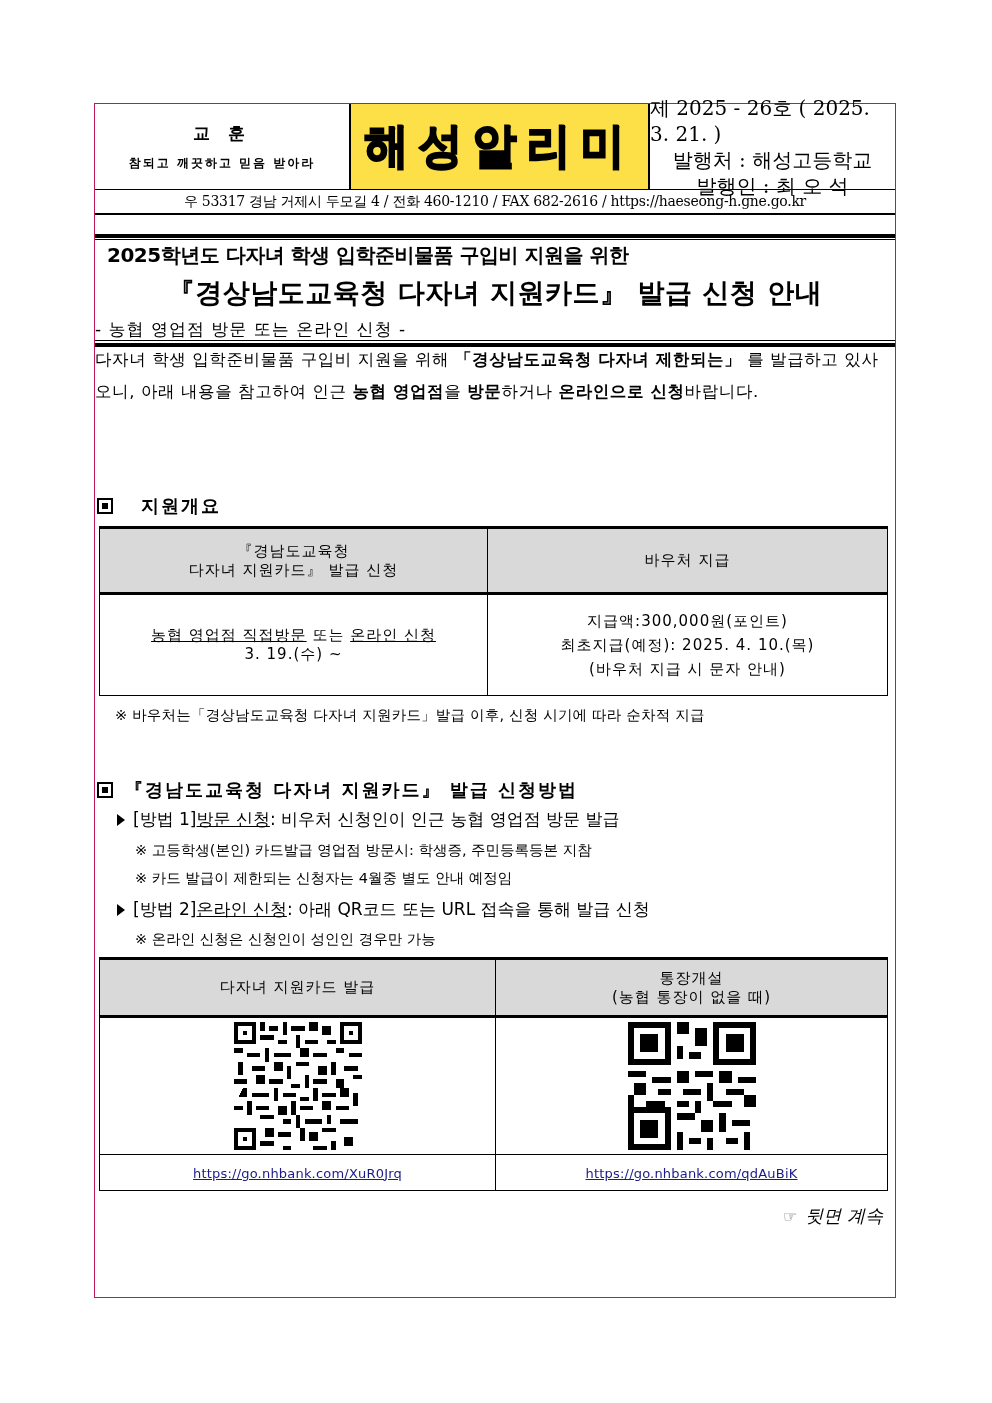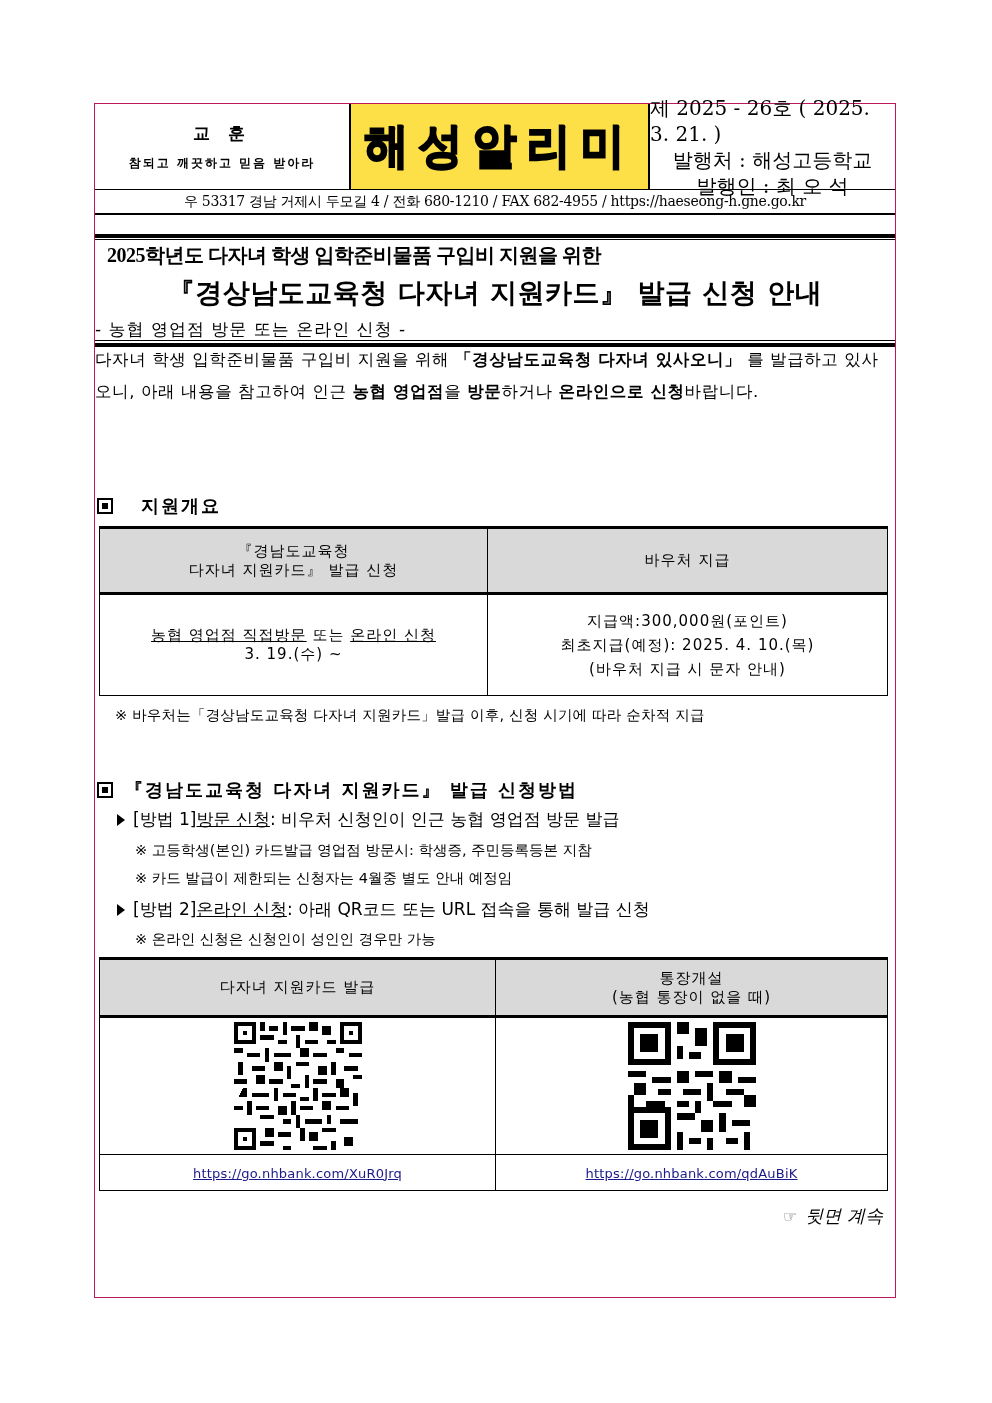--- a/index.html
+++ b/index.html
@@ -12,21 +12,21 @@
   .mast .motto .t1 { font-family:"DejaVu Serif", serif; font-weight:bold; font-size:17px; letter-spacing:6px; margin-bottom:10px; }
   .mast .motto .t2 { font-family:"DejaVu Serif", serif; font-weight:bold; font-size:12px; letter-spacing:2px; }
   .mast .brand { width:297px; background:#fde047; border-right:2px solid #000; display:flex; align-items:center; justify-content:center; }
   .mast .brand span { font-family:"DejaVu Serif", serif; font-weight:900; font-size:44px; letter-spacing:10px; -webkit-text-stroke:2px #000; transform:scaleY(1.08); }
   .mast .issue { flex:1; display:flex; flex-direction:column; align-items:center; justify-content:center; font-family:"DejaVu Serif", serif; font-size:20px; line-height:26px; }
   .addr { position:absolute; left:0; top:85px; width:800px; height:24px; border-bottom:2px solid #000; font-family:"DejaVu Serif", serif; font-size:14px; text-align:center; line-height:24px; letter-spacing:-0.3px; }
 
   
   .title-rule { position:absolute; left:0; width:800px; border-top:4px solid #000; }
   .title-rule.thin { border-top:1px solid #000; }
-  .t-sub { position:absolute; left:12px; top:138px; font-size:20px; font-weight:bold; letter-spacing:-0.5px;font-family:Liberation Serif, serif; }
+  .t-sub { position:absolute; left:12px; top:138px; font-size:20px; font-weight:bold; letter-spacing:-0.5px; }
   .t-main { position:absolute; left:0; width:800px; top:171px; text-align:center; font-size:27px; font-weight:bold; letter-spacing:0.5px; }
   .t-note { position:absolute; left:0; width:800px; top:214px; font-size:17px; letter-spacing:1px; }
 
   .intro { position:absolute; left:0; top:240px; width:800px; font-size:16.5px; line-height:32px; letter-spacing:0.6px; }
   .intro b { font-weight:bold; }
 
   .sec-head { position:absolute; left:2px; font-size:18px; font-weight:bold; letter-spacing:2px; display:flex; align-items:center; }
   .sq { display:inline-block; width:16px; height:16px; border:2px solid #000; box-sizing:border-box; position:relative; margin-right:12px; }
   .sq::after { content:""; position:absolute; left:3px; top:3px; width:6px; height:6px; background:#000; }
 
@@ -57,31 +57,31 @@
     </div>
     <div class="brand">
       <span>해성알리미</span>
     </div>
     <div class="issue">
       <div>제 2025 - 26호 ( 2025. 3. 21. )</div>
       <div>발행처 : 해성고등학교</div>
       <div>발행인 : 최 오 석</div>
     </div>
   </div>
-  <div class="addr">우 53317  경남 거제시 두모길 4  /  전화  680-1210 /  FAX 682-4955  /  https://haeseong-h.gne.go.kr</div>
+  <div class="addr">우 53317  경남 거제시 두모길 4  /  전화  460-1210 /  FAX 682-2616  /  https://haeseong-h.gne.go.kr</div>
 
   <div class="title-rule" style="top:130px;"></div>
   <div class="title-rule thin" style="top:135px;"></div>
   <div class="t-sub">2025학년도 다자녀 학생 입학준비물품 구입비 지원을 위한</div>
   <div class="t-main">『경상남도교육청 다자녀 지원카드』 발급 신청 안내</div>
   <div class="t-note">- 농협 영업점 방문 또는 온라인 신청 -</div>
   <div class="title-rule thin" style="top:236px;"></div>
   <div class="title-rule" style="top:239px;"></div>
 
-  <div class="intro"><span> 다자녀 학생 입학준비물품 구입비 지원을 위해 </span><b>「경상남도교육청 다자녀 있사오니」</b><span> 를 발급하고 있사오니, 아래 내용을 참고하여 인근 </span><b>농협 영업점</b><span>을 </span><b>방문</b><span>하거나 </span><b>온라인으로 신청</b><span>바랍니다.</span></div>
+  <div class="intro"><span> 다자녀 학생 입학준비물품 구입비 지원을 위해 </span><b>「경상남도교육청 다자녀 제한되는」</b><span> 를 발급하고 있사오니, 아래 내용을 참고하여 인근 </span><b>농협 영업점</b><span>을 </span><b>방문</b><span>하거나 </span><b>온라인으로 신청</b><span>바랍니다.</span></div>
 
   <div class="sec-head" style="top:390px;gap:16px;">
     <span class="sq"></span>
     <span>지원개요</span>
   </div>
 
   <table class="t" style="top:422px;">
     <tbody>
         <tr class="hd" style="height:66px;">
       <td style="width:385px;">

